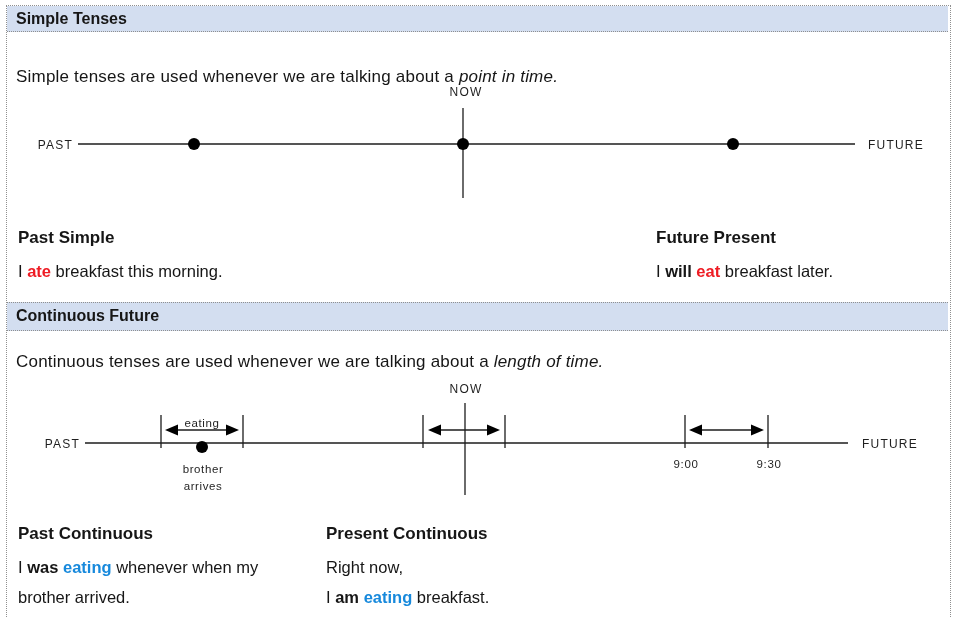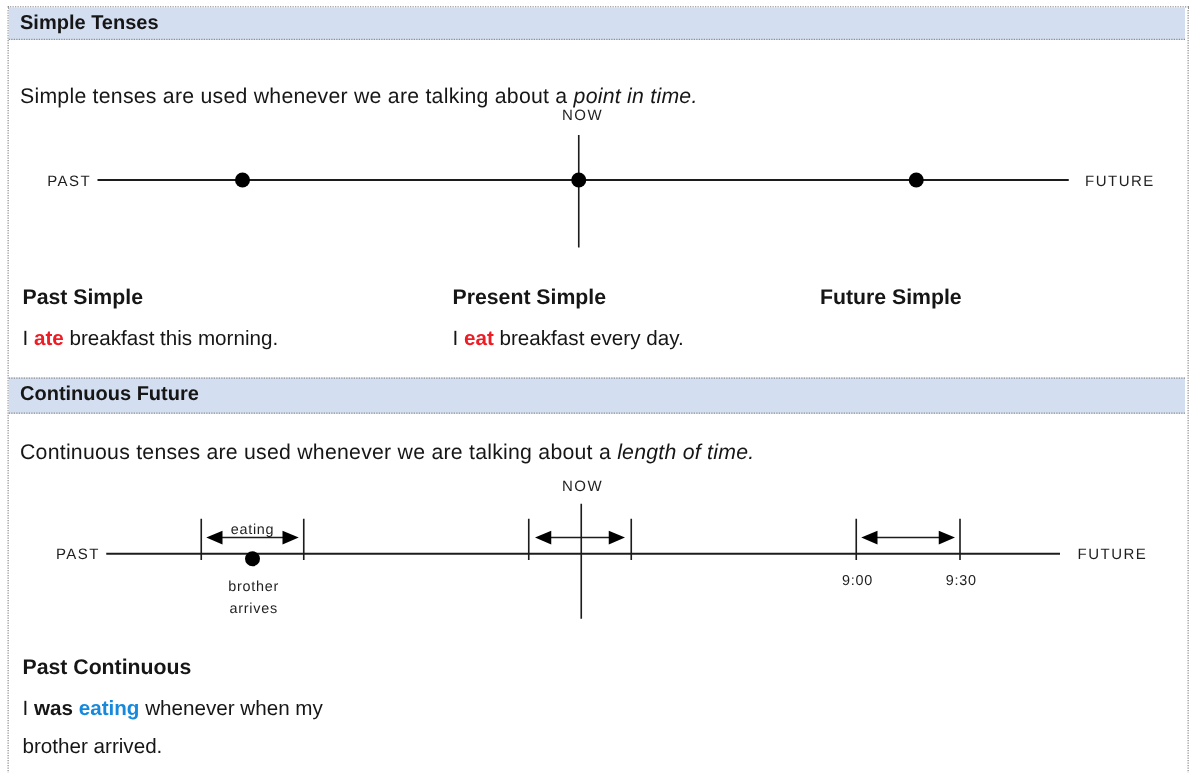--- a/index.html
+++ b/index.html
@@ -68,28 +68,25 @@
     <circle class="ddot" cx="463" cy="66" r="6"></circle>
     <circle class="ddot" cx="733" cy="66" r="6"></circle>
   </svg>
 
   <div class="ex-col" id="ex-past-simple">
     <h3>Past Simple</h3>
     <div>
         <div class="line"><span>I </span><span class="seg-red">ate</span><span> breakfast this morning.</span></div>
       </div>
   </div>
-  <div class="ex-col" id="ex-present-simple">
-    <h3>Present Simple</h3>
+  <div class="ex-col" id="ex-future-simple">
+    <h3>Future Present</h3>
     <div>
-        <div class="line"><span>I </span><span class="seg-red">eat</span><span> breakfast every day.</span></div>
+        <div class="line"><span>I </span><span class="seg-bold">will</span><span> </span><span class="seg-red">eat</span><span> breakfast later.</span></div>
       </div>
-  </div>
-  <div class="ex-col" id="ex-future-simple">
-    <h3>Future Simple</h3>
   </div>
 
   <div class="band" id="band-continuous">
     <span>Continuous Future</span>
   </div>
 
   <div class="intro" id="intro-continuous">
     <span>Continuous tenses are used whenever we are talking about a </span><i>length of time.</i>
   </div>
 
@@ -125,14 +122,21 @@
     <text class="dsmall" x="769" y="90" text-anchor="middle">9:30</text>
   </svg>
 
   <div class="ex-col" id="ex-past-continuous">
     <h3>Past Continuous</h3>
     <div>
         <div class="line"><span>I </span><span class="seg-bold">was</span><span> </span><span class="seg-blue">eating</span><span> whenever when my</span></div>
         <div class="line"><span>brother arrived.</span></div>
       </div>
   </div>
+  <div class="ex-col" id="ex-present-continuous">
+    <h3>Present Continuous</h3>
+    <div>
+        <div class="line"><span>Right now,</span></div>
+        <div class="line"><span>I </span><span class="seg-bold">am</span><span> </span><span class="seg-blue">eating</span><span> breakfast.</span></div>
+      </div>
+  </div>
 
 </div>
 
 </body></html>

